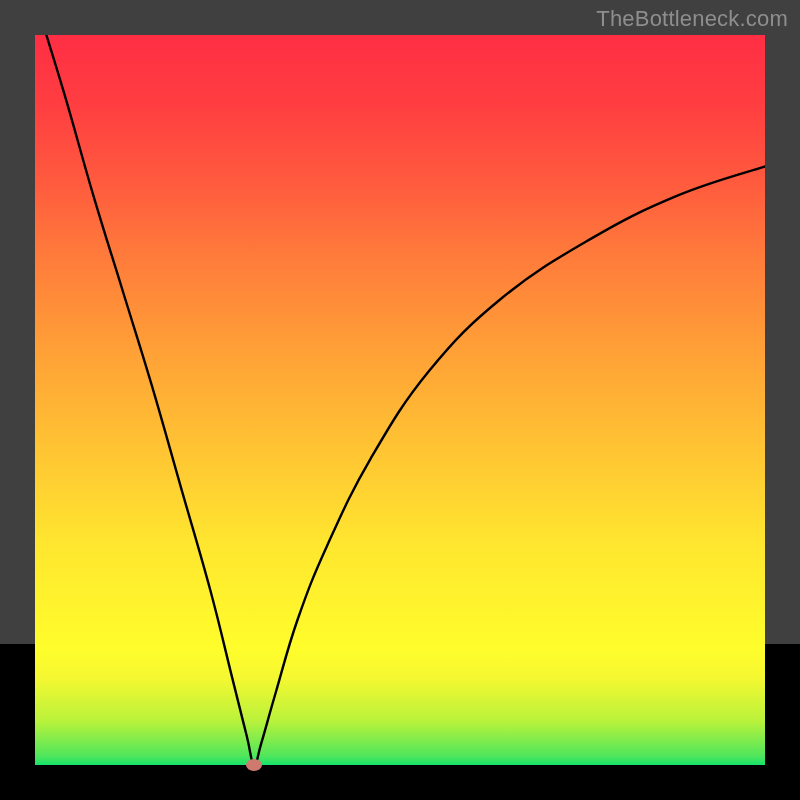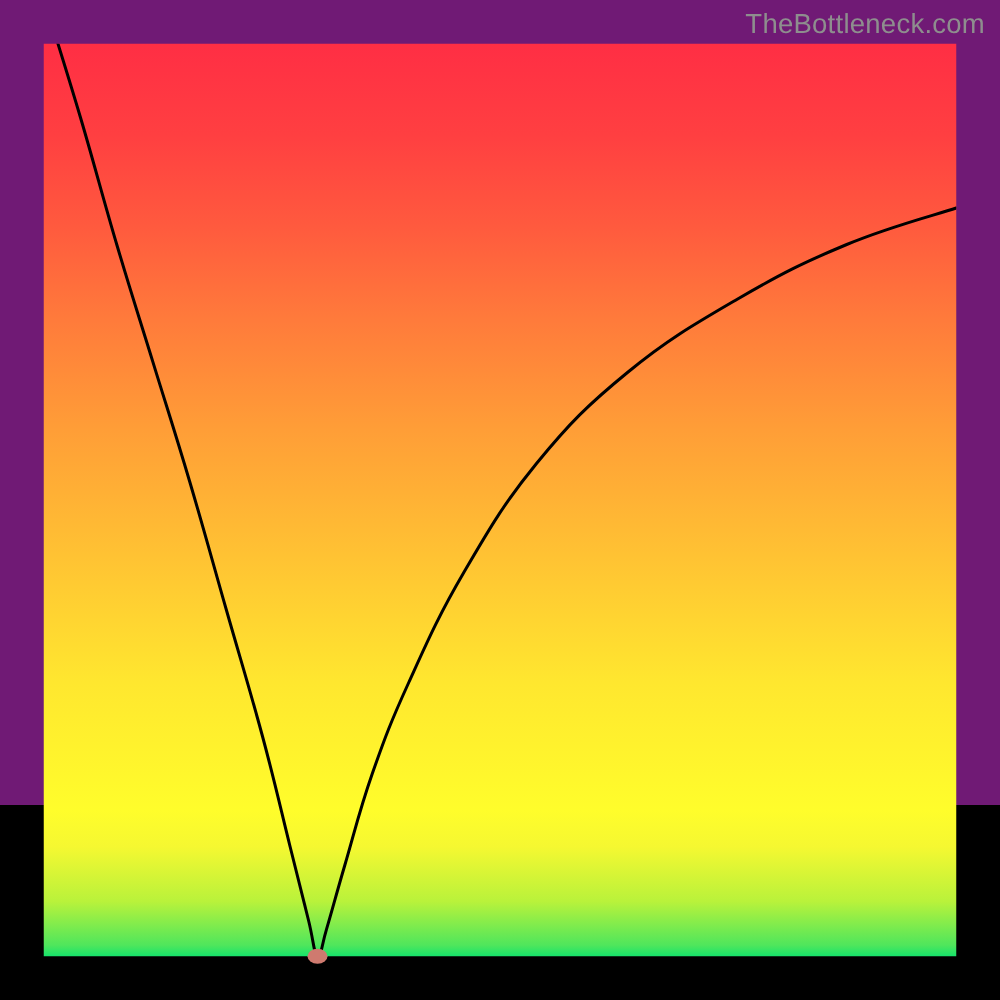--- a/index.html
+++ b/index.html
@@ -10,21 +10,21 @@
     background: #000;
     overflow: hidden;
     font-family: Arial, Helvetica, sans-serif;
   }
   .frame {
     position: absolute;
     left: 0;
     top: 0;
     width: 800px;
     height: 644px;
-    background: #701a75;
+    background: #404040;
   }
   .plot-area {
     position: absolute;
     left: 35px;
     top: 35px;
     width: 730px;
     height: 730px;
     
     background: linear-gradient(
       to top,

